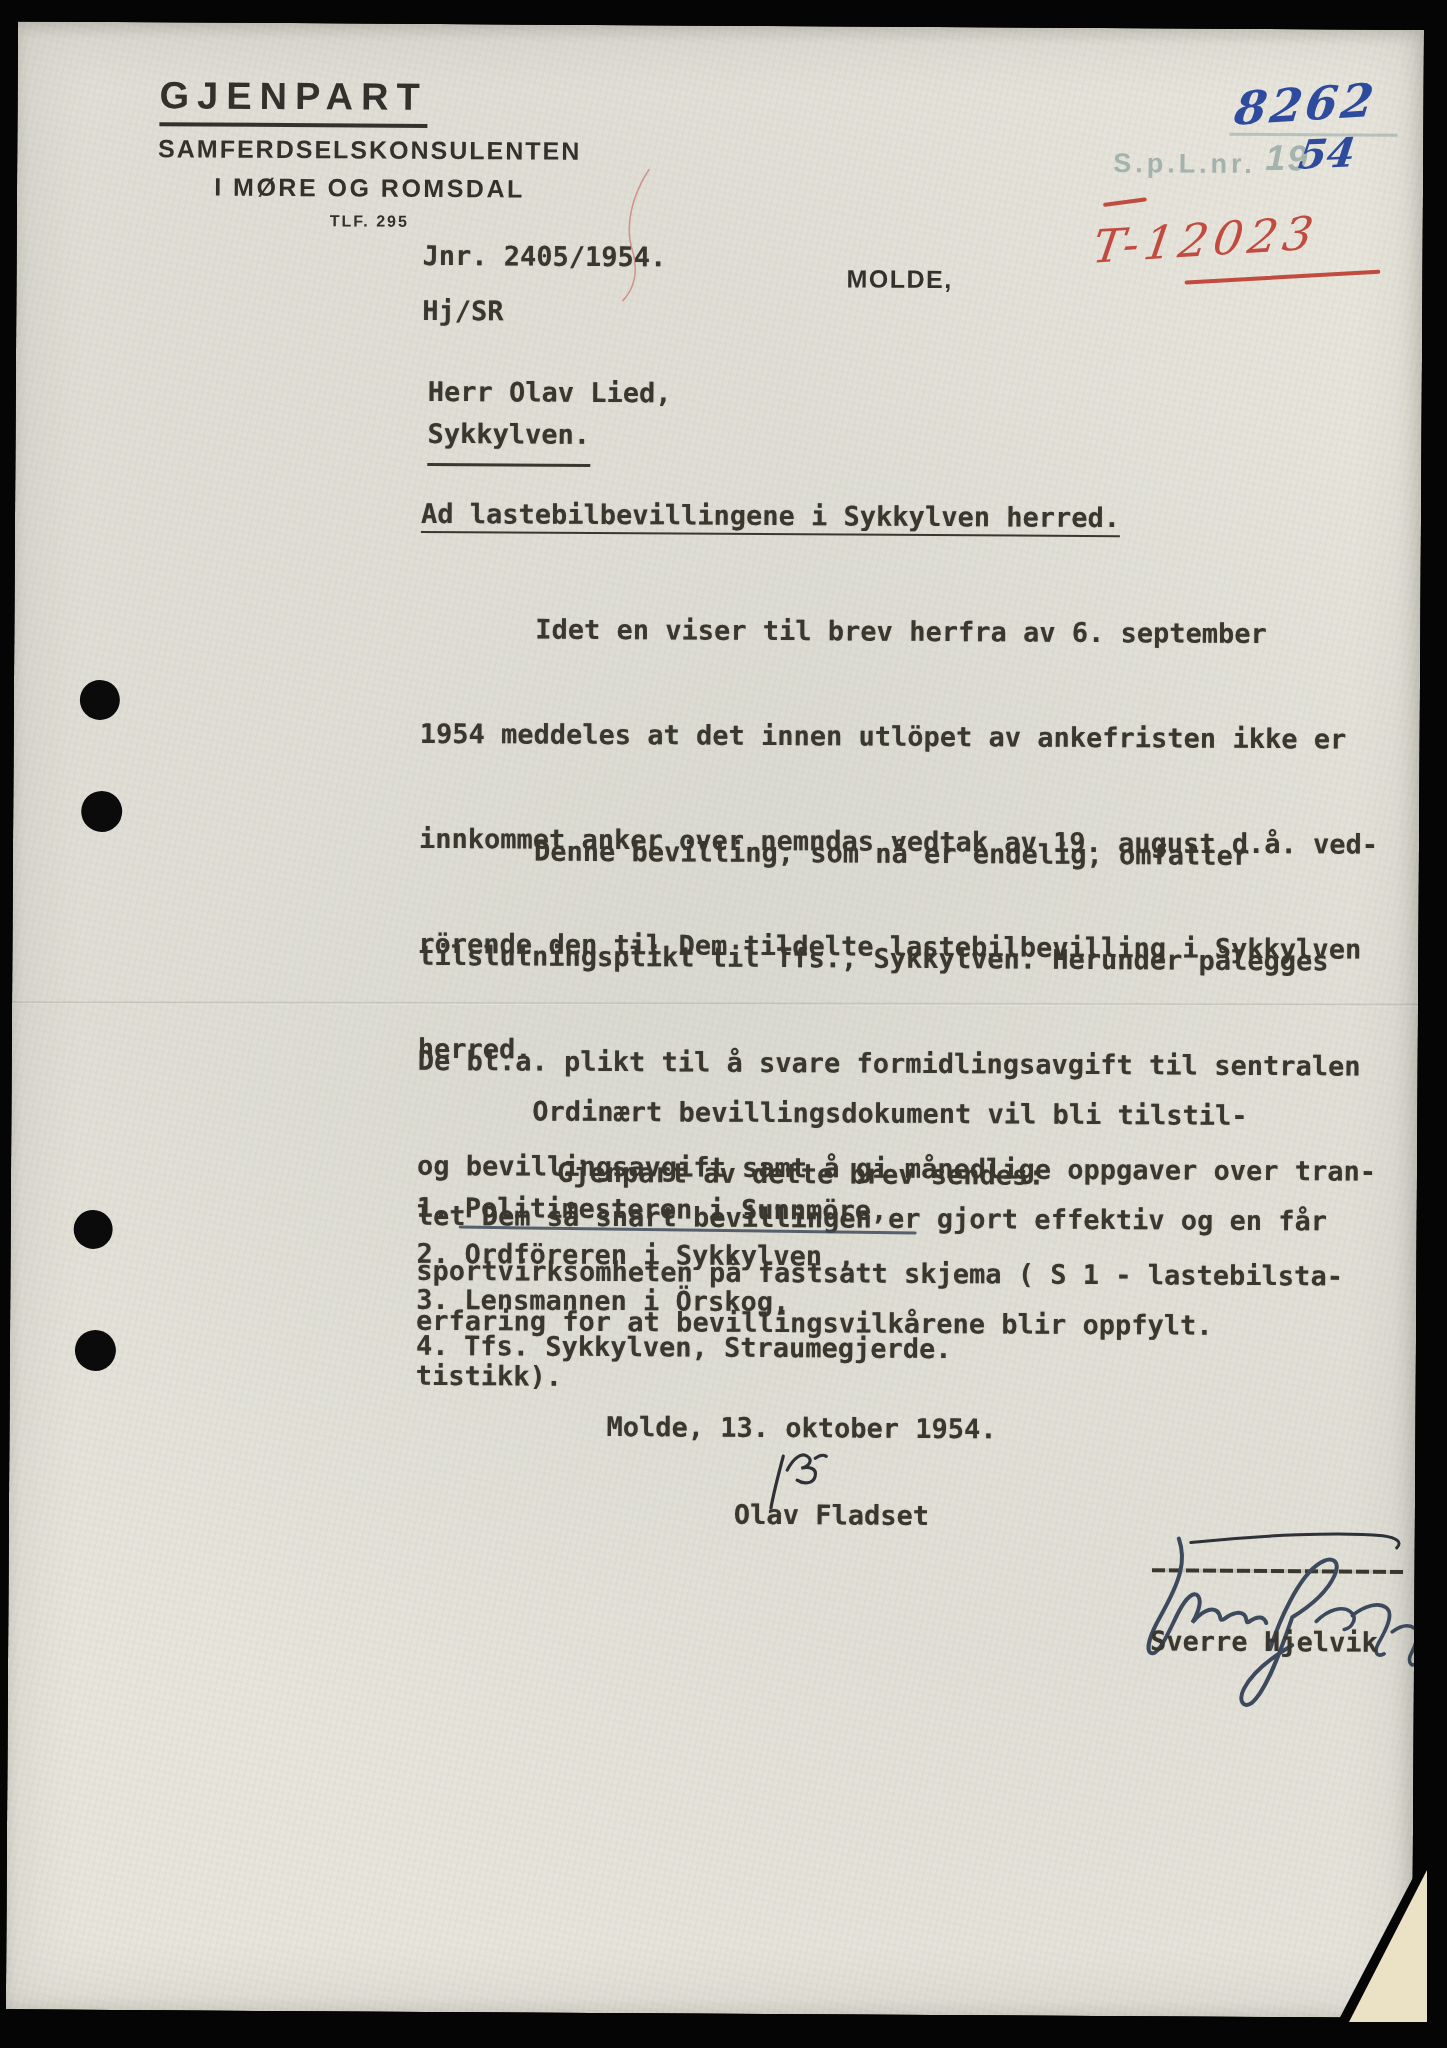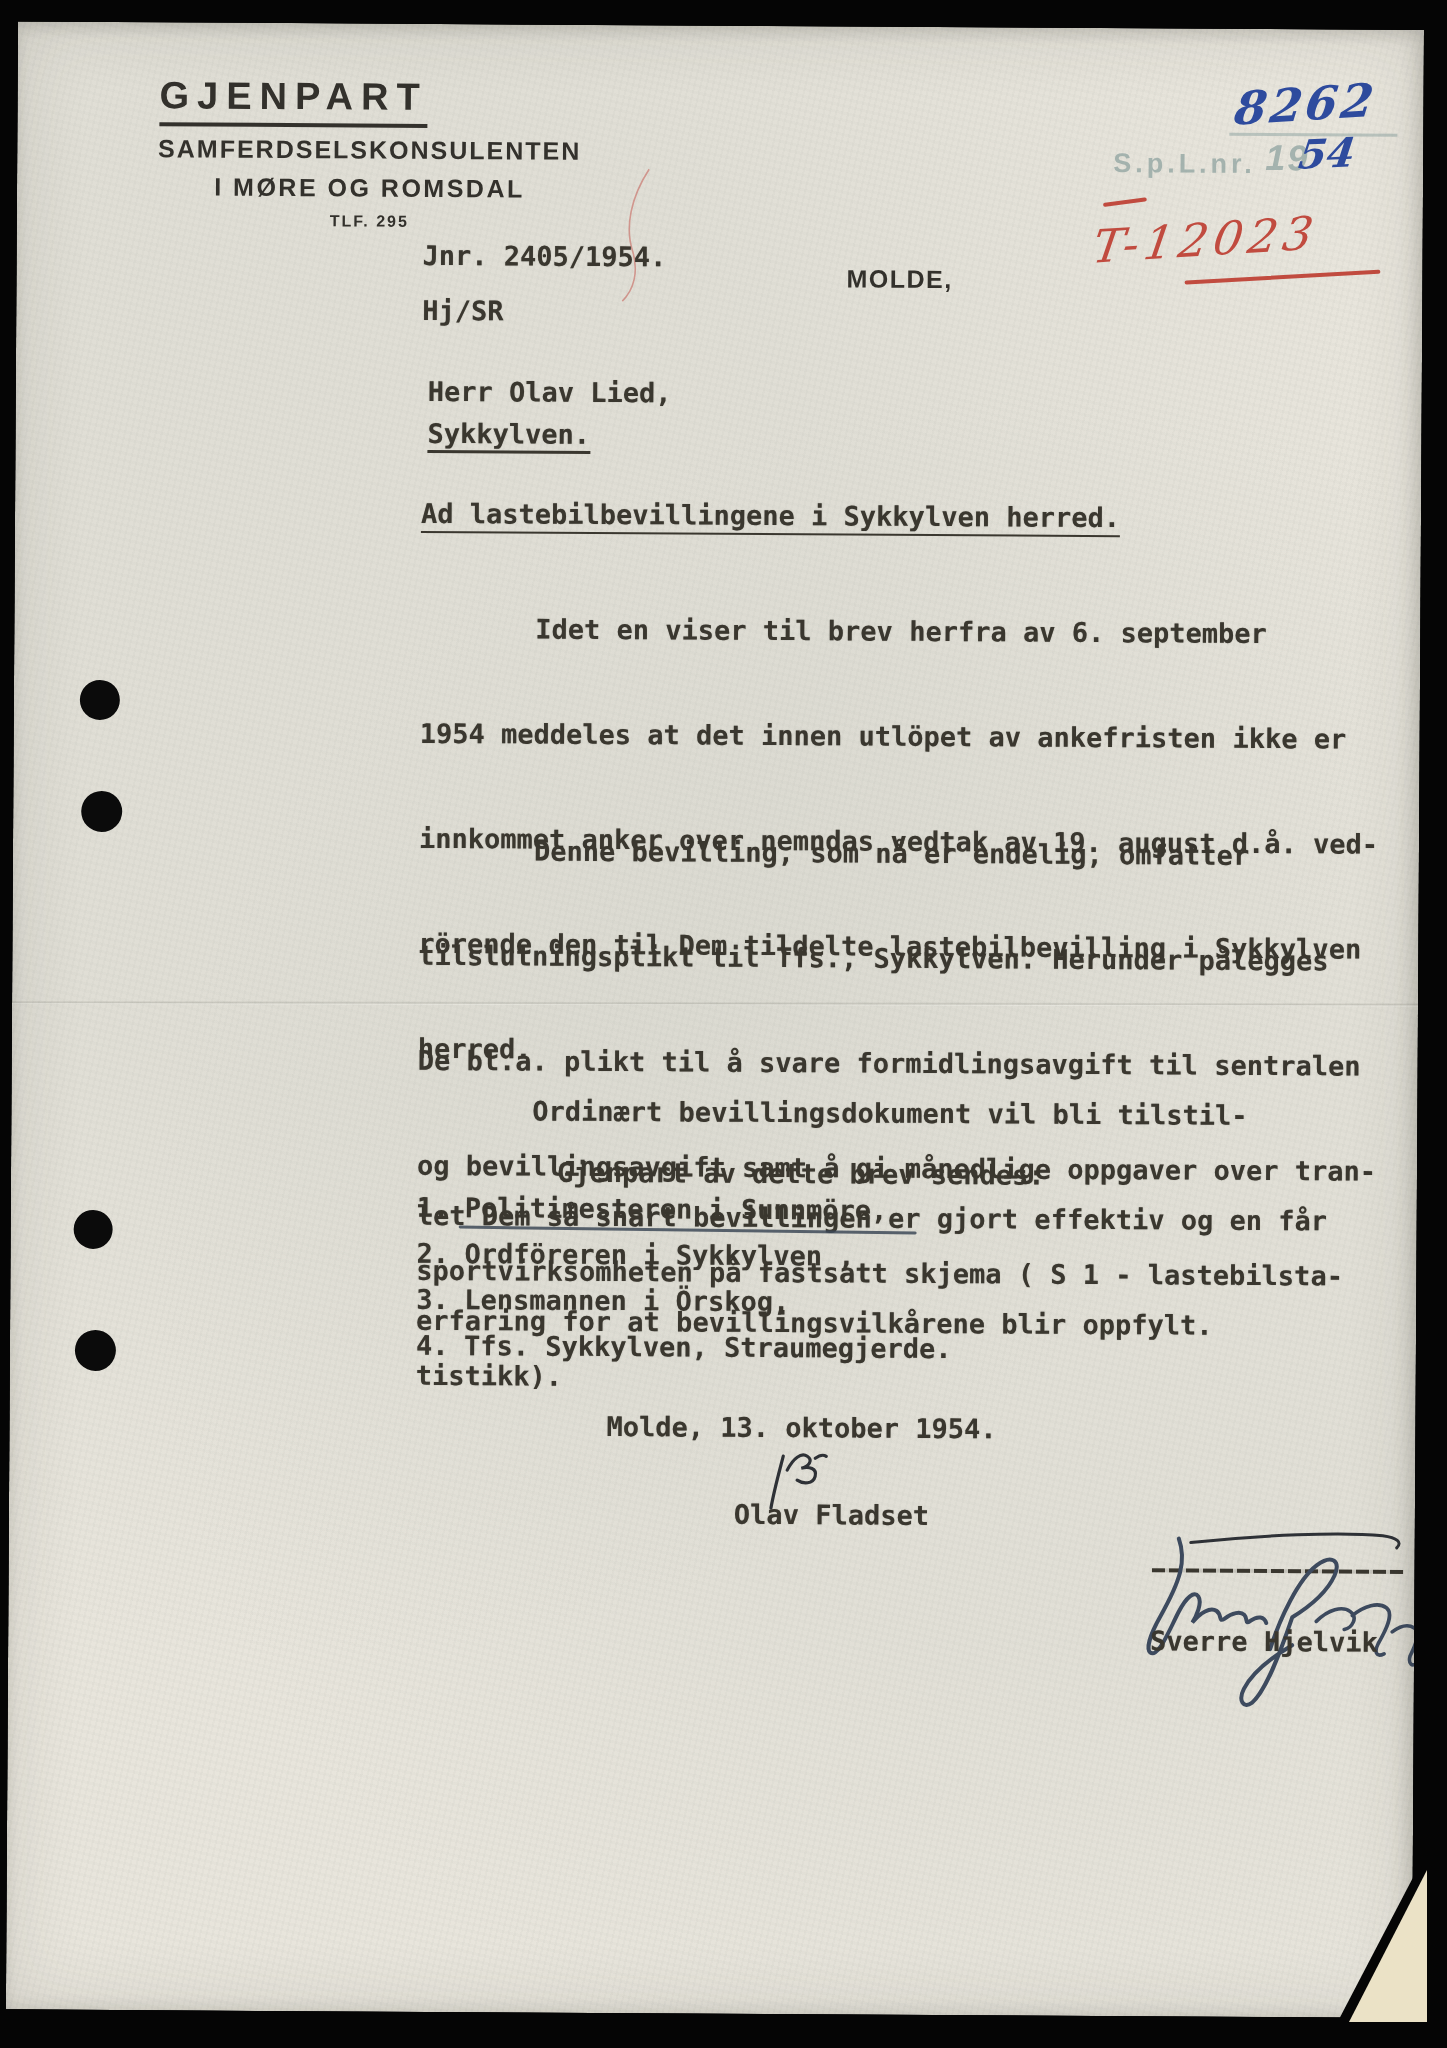--- a/index.html
+++ b/index.html
@@ -34,21 +34,21 @@
   .lh-org2{font-size:25px;letter-spacing:2.5px;margin-top:9px;}
   .lh-tlf{font-size:16px;letter-spacing:2px;margin-top:10px;}
   .lh-place{left:830px;top:238px;font-size:25px;letter-spacing:1.5px;}
 
   
   .tw{position:absolute;font-family:"DejaVu Sans Mono",monospace;font-size:27px;font-weight:700;
     color:#3a372f;white-space:pre;text-shadow:0 0 1px rgba(58,55,47,0.45);}
   .para div{line-height:43px;height:43px;}
   .ind{padding-left:115px;}
   .ind2{padding-left:140px;}
-  .u-typed{border-bottom:3px solid #3a372f;padding-bottom:1px;}
+  .u-typed{border-bottom:3px solid #3a372f;padding-bottom:14px;}
   .u-subject{border-bottom:2.5px solid #3a372f;padding-bottom:2px;}
 
   .copyrow{position:absolute;display:flex;}
   .copyrow .no{width:48px;}
 
   .ink-underline{position:absolute;left:448px;top:1203px;width:458px;height:3px;background:#3e4a58;
     transform:rotate(0.4deg);border-radius:2px;opacity:0.85;}
 
   
   .stamp-label{position:absolute;left:1096px;top:72px;font-family:"Liberation Sans",sans-serif;

